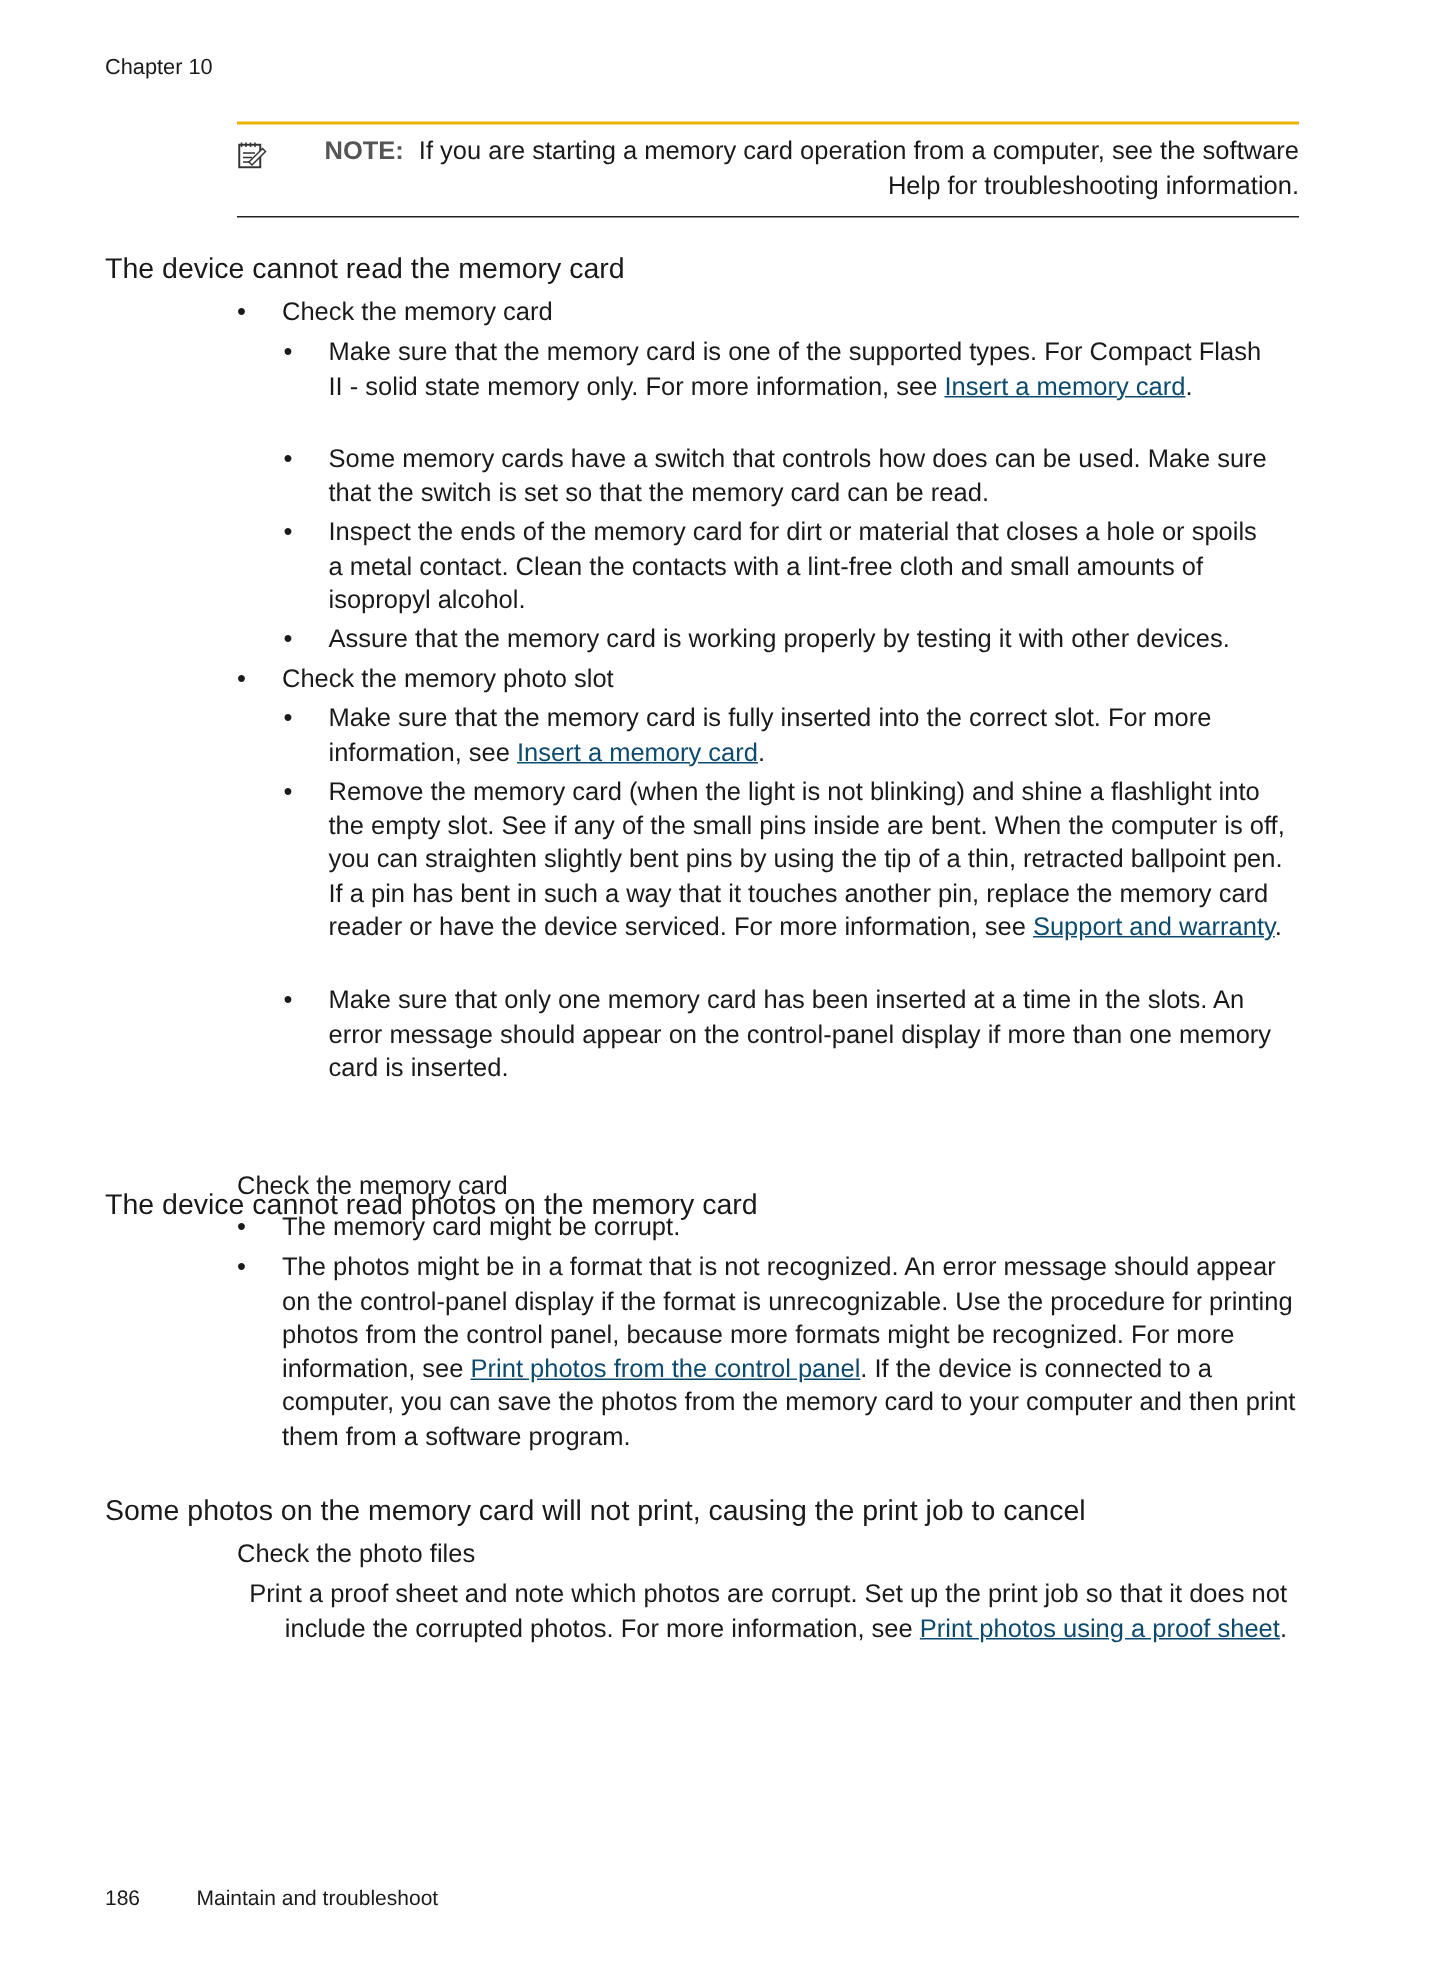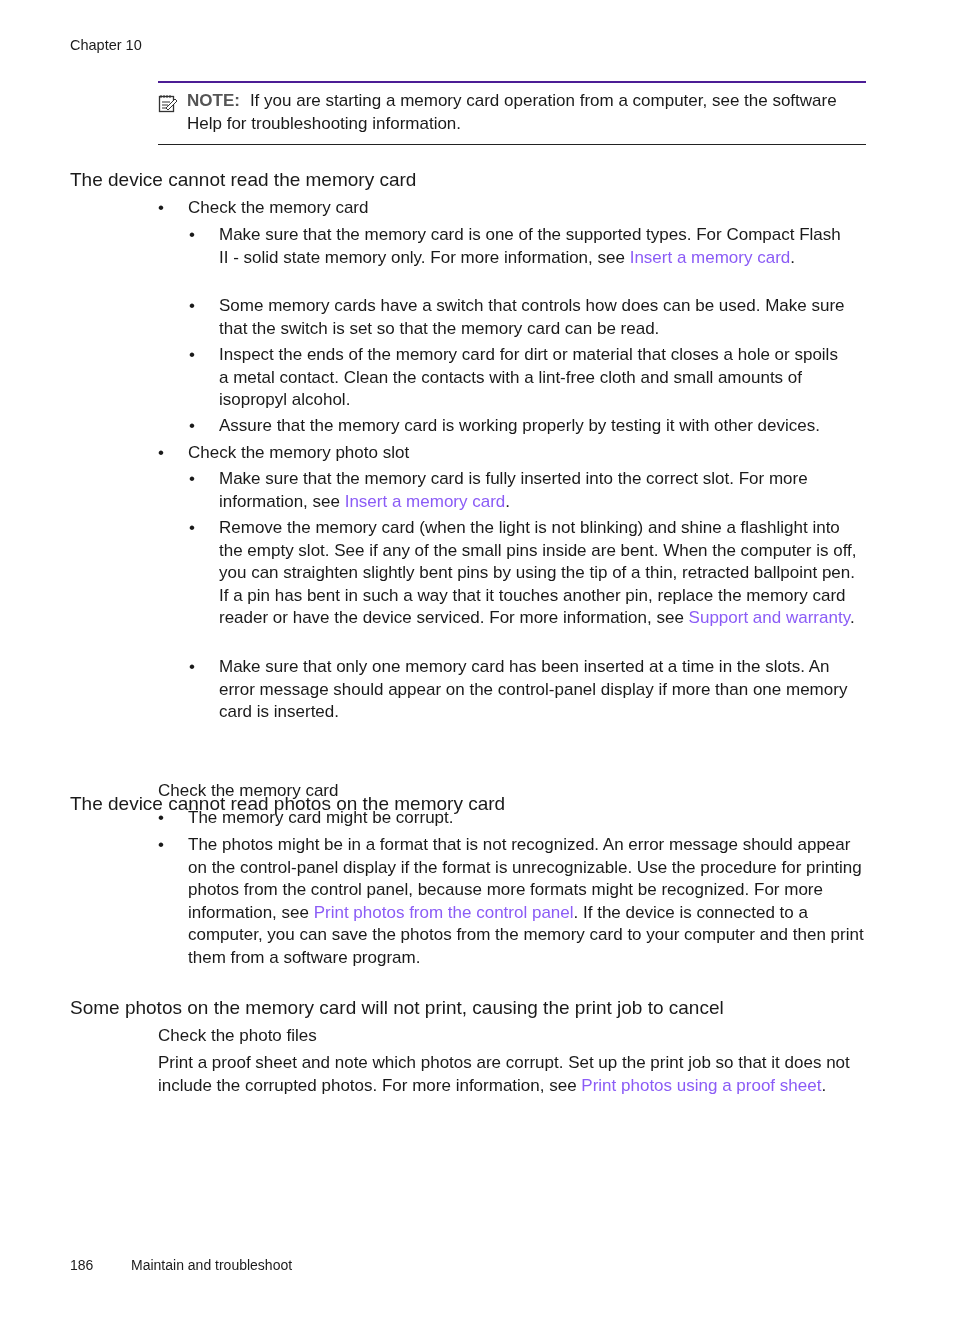--- a/index.html
+++ b/index.html
@@ -1,25 +1,25 @@
 <!DOCTYPE html>
 <html><head>
 <meta charset="utf-8">
 <style>
   html, body { margin:0; padding:0; background:#fff; }
   body { width:954px; height:1321px; position:relative; font-family:"Liberation Sans", sans-serif; color:#1a1a1a; }
-  .abs { position:absolute; }
+  .abs { position:absolute;text-align:right; }
   .chapter { left:70px; top:37px; font-size:14.5px; }
-  .note { left:158px; top:81px; width:708px; border-top:2px solid #4c1d95; border-bottom:1px solid #222; padding:7px 0 9px 0; }
+  .note { left:158px; top:81px; width:708px; border-top:2px solid #eab308; border-bottom:1px solid #222; padding:7px 0 9px 0; }
   .note .icon { position:absolute; left:0; top:10px; width:20px; height:20px; }
   .note .txt { margin-left:29px; font-size:17px; line-height:22.5px; }
   .note .lbl { font-weight:bold; color:#555; margin-right:10px; }
   h2 { position:absolute; left:70px; margin:0; font-size:19px; font-weight:normal; }
   .p { font-size:17px; line-height:22.5px; }
-  a { color:#8b5cf6; }
+  a { color:#0c4a6e; text-decoration:underline; }
   .bl { position:absolute; }
   .bl .dot { position:absolute; left:0; top:0; }
   .bl .t { margin-left:30px; }
   .b { font-weight:normal; }
   .footer { top:1257px; font-size:14px; }
 </style>
 </head>
 <body>
 
 <div class="abs chapter">Chapter 10</div>

